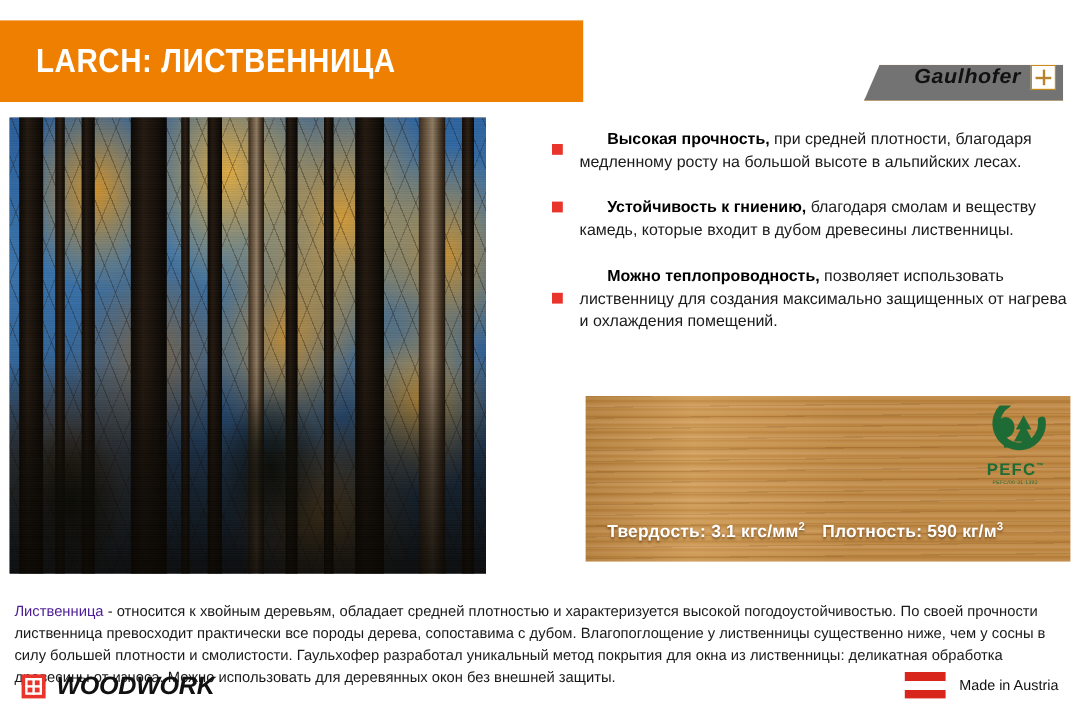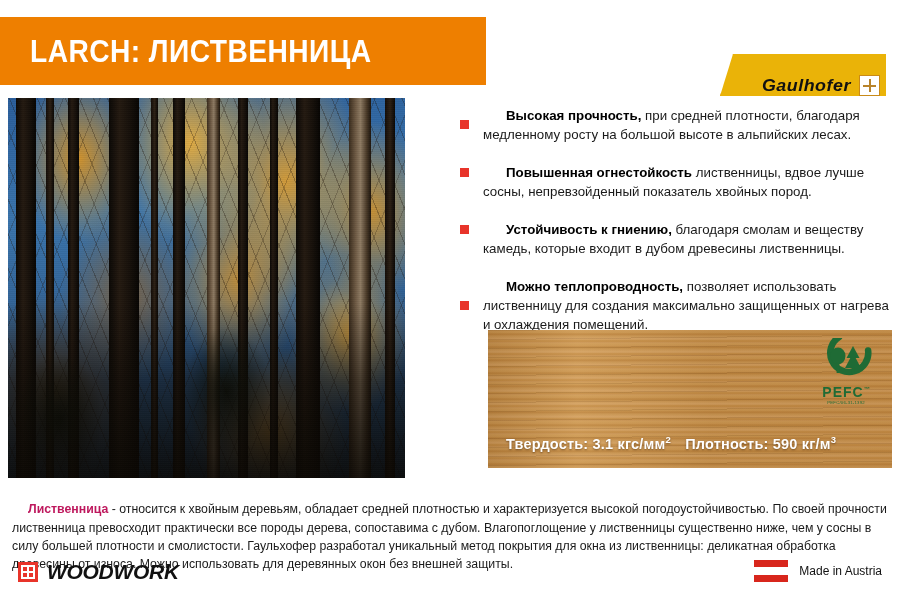--- a/index.html
+++ b/index.html
@@ -26,44 +26,44 @@
     background: #ee7f00;
   }
   .header-title {
     position: absolute;
     left: 30px;
     top: 50%;
     transform: translateY(-50%);
     color: #ffffff;
     font-family: "Liberation Sans Narrow", "Liberation Sans", sans-serif;
     font-weight: bold;
-    font-size: 32px;
+    font-size: 28px;
     letter-spacing: 0.5px;
     transform-origin: left center;
     white-space: nowrap;
   }
   .header-title .hdr-scale {
     display: inline-block;
     transform: scaleX(0.88);
     transform-origin: left center;
   }
 
   
   .gaulhofer-logo {
     position: absolute;
     right: 14px;
     top: 54px;
     width: 166px;
-    height: 42px;
-    background: #eab308;
+    height: 30px;
+    background: #737373;
     box-shadow: 0 0 0 1px #d89224;
     -webkit-clip-path: polygon(13px 0, 100% 0, 100% 100%, 0 100%);
     clip-path: polygon(13px 0, 100% 0, 100% 100%, 0 100%);
     display: flex;
-    align-items: flex-end;
+    align-items: flex-start;
     justify-content: flex-end;
     padding-right: 6px;
     box-sizing: border-box;
   }
   .gaulhofer-wordmark {
     font-family: "Liberation Sans", sans-serif;
     font-weight: bold;
     font-style: italic;
     font-size: 17px;
     color: #111111;
@@ -281,21 +281,21 @@
   .body-paragraph {
     position: absolute;
     left: 12px;
     top: 488px;
     width: 876px;
     font-size: 12.3px;
     line-height: 18.2px;
     color: #1a1a1a;
     text-align: left;
   }
-  .body-paragraph b { font-weight: bold; color: #be185d; margin-left: 16px; }
+  .body-paragraph b { font-weight: normal; color: #4c1d95; }
 
   
   .footer-left {
     position: absolute;
     left: 18px;
     bottom: 16px;
     display: flex;
     align-items: center;
   }
   .woodwork-icon {
@@ -394,24 +394,20 @@
   <div class="photo-grain"></div>
 </div>
 
 <div class="bullet-list">
 
   <div class="bullet-item b1">
     <span class="bullet-marker"></span>
     <span class="bullet-text"><b>Высокая прочность,</b><span> при средней плотности, благодаря медленному росту на большой высоте в альпийских лесах.</span></span>
   </div>
 
-  <div class="bullet-item b2">
-    <span class="bullet-marker"></span>
-    <span class="bullet-text"><b>Повышенная огнестойкость</b><span> лиственницы, вдвое лучше сосны, непревзойденный показатель хвойных пород.</span></span>
-  </div>
 
   <div class="bullet-item b3">
     <span class="bullet-marker"></span>
     <span class="bullet-text"><b>Устойчивость к гниению,</b><span> благодаря  смолам и веществу камедь, которые входит в дубом древесины лиственницы.</span></span>
   </div>
 
   <div class="bullet-item b4">
     <span class="bullet-marker"></span>
     <span class="bullet-text"><b>Можно теплопроводность,</b><span> позволяет  использовать лиственницу для создания максимально защищенных от нагрева и охлаждения помещений.</span></span>
   </div>

